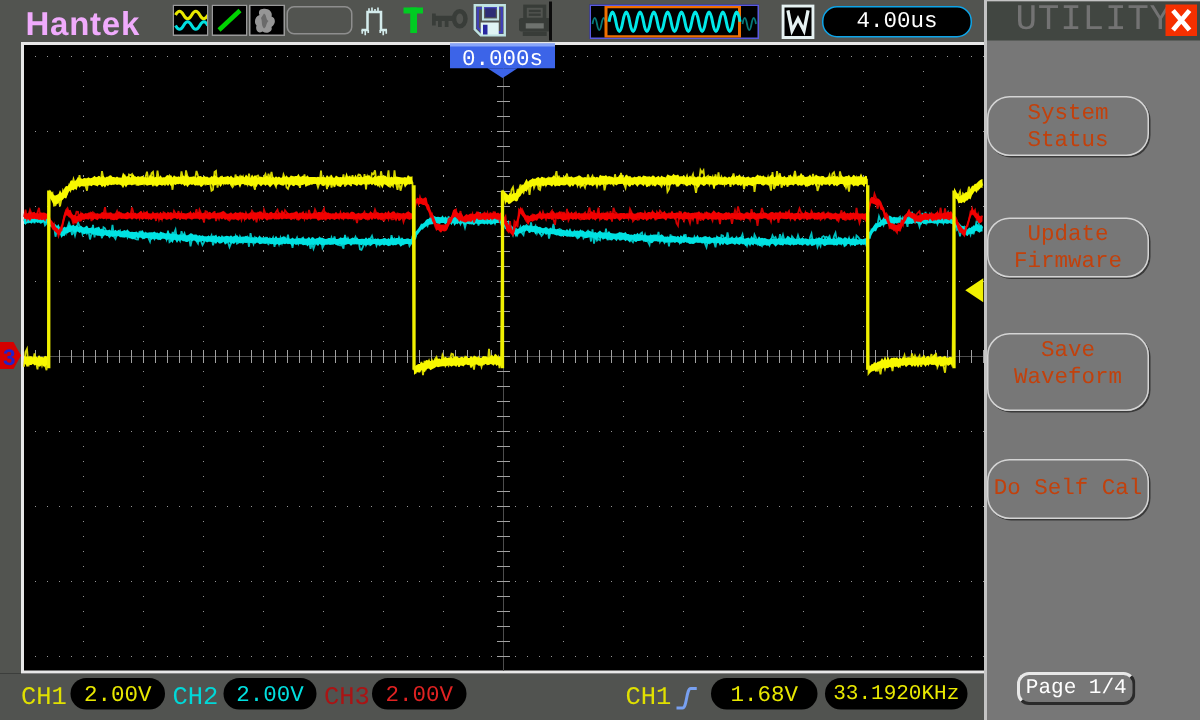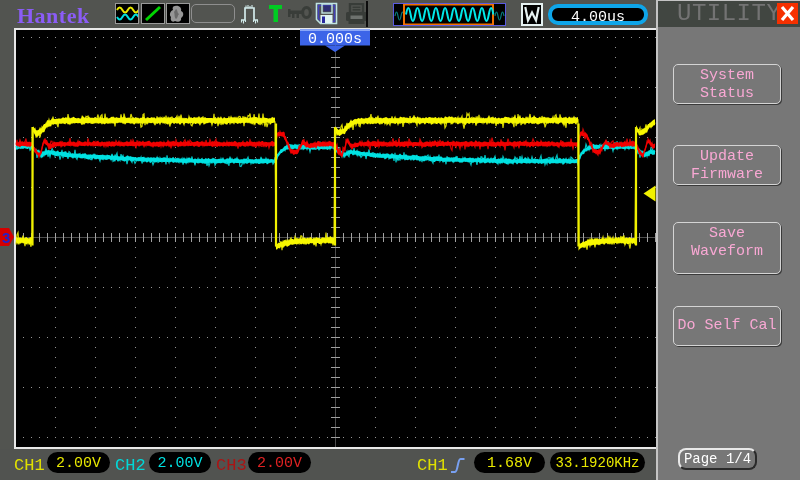--- a/index.html
+++ b/index.html
@@ -1,30 +1,30 @@
 <!DOCTYPE html>
 <html><head><meta charset="utf-8"><style>
 html,body{margin:0;padding:0;background:#000}
 #scr{position:relative;width:800px;height:480px;background:#000;overflow:hidden;font-family:"Liberation Mono",monospace}
 .abs{position:absolute}
 .pill{position:absolute;background:#000;border-radius:11px;height:21px;top:452px;text-align:center;line-height:23px;font-size:15px}
-.btn{position:absolute;left:673px;width:108px;box-sizing:border-box;border:1px solid #d4d4d4;border-radius:5px;box-shadow:1px 1px 0 #3a3a3a;color:#f9a8d4;text-align:center;font-size:15px;line-height:18px}
+.btn{position:absolute;left:658px;width:108px;box-sizing:border-box;border:1px solid #d4d4d4;border-radius:15px;box-shadow:1px 1px 0 #3a3a3a;color:#c2410c;text-align:center;font-size:15px;line-height:18px}
 </style></head><body>
 <div id="scr">
 
  <div class="abs" style="left:0;top:0;width:660px;height:28px;background:#525450"></div>
 
  <div class="abs" style="left:0;top:28px;width:14px;height:421px;background:#525450"></div>
 
  <div class="abs" style="left:0;top:449px;width:660px;height:31px;background:#515350"></div>
 
  <div class="abs" style="left:14px;top:28px;width:642px;height:421px;background:#e8e8e8"></div>
  <div class="abs" style="left:16px;top:30px;width:640px;height:417px;background:#000"></div>
 
- <div class="abs" style="left:17px;top:3px;width:90px;height:22px;font-family:Liberation Serif, serif;font-weight:bold;font-size:22px;color:#8b5cf6;letter-spacing:0.5px">Hantek</div>
+ <div class="abs" style="left:17px;top:3px;width:90px;height:22px;font-family:Liberation Sans, sans-serif;font-weight:bold;font-size:22px;color:#f0abfc;letter-spacing:0.5px">Hantek</div>
 
  <div class="abs" style="left:115px;top:3px;width:24px;height:21px;background:#000;border:1px solid #9a9a9a;box-sizing:border-box"></div>
  <svg class="abs" style="left:116px;top:4px" width="22" height="19">
    <path d="M1,6 q2.7,-5 5.4,0 t5.4,0 t5.4,0 t5.4,0" fill="none" stroke="#e8e800" stroke-width="2"></path>
    <path d="M1,13 q2.7,5 5.4,0 t5.4,0 t5.4,0 t5.4,0" fill="none" stroke="#00e0e0" stroke-width="2"></path>
  </svg>
 
  <div class="abs" style="left:141px;top:3px;width:24px;height:21px;background:#000;border:1px solid #9a9a9a;box-sizing:border-box"></div>
  <svg class="abs" style="left:142px;top:4px" width="22" height="19">
    <line x1="4" y1="16" x2="18" y2="3" stroke="#00d400" stroke-width="3"></line>
@@ -82,21 +82,21 @@
    <path d="M101,12 q1.5,-8 3,0 t3,0 t3,0" fill="none" stroke="#067a7a" stroke-width="1.2"></path>
    <rect x="10" y="0.5" width="89" height="20" fill="#000" stroke="#f07000" stroke-width="2"></rect>
    <path d="M12,10.5 q2.3,-13 4.6,0 t4.6,0 t4.6,0 t4.6,0 t4.6,0 t4.6,0 t4.6,0 t4.6,0 t4.6,0 t4.6,0 t4.6,0 t4.6,0 t4.6,0 t4.6,0 t4.6,0 t4.6,0 t4.6,0 t4.6,0 t4.6,0" fill="none" stroke="#00e8e8" stroke-width="2"></path>
  </svg>
 
  <div class="abs" style="left:521px;top:3px;width:22px;height:23px;background:#000;border:2px solid #e6f2f2;box-sizing:border-box"></div>
  <svg class="abs" style="left:523px;top:5px" width="18" height="19">
    <path d="M2.5,3 L5,15.5 L9,7.5 L13,15.5 L15.5,3" fill="none" stroke="#e6f2f2" stroke-width="2.2" stroke-linecap="square" stroke-linejoin="miter"></path>
  </svg>
 
- <div class="abs" style="left:548px;top:4px;width:100px;height:21px;background:#000;border:4px solid #0ea5e9;border-radius:10px;box-sizing:border-box;color:#fff;font-size:15px;text-align:center;line-height:19px">4.00us</div>
+ <div class="abs" style="left:548px;top:4px;width:100px;height:21px;background:#000;border:1px solid #0ea5e9;border-radius:10px;box-sizing:border-box;color:#fff;font-size:15px;text-align:center;line-height:19px">4.00us</div>
 
  <div class="abs" style="left:656px;top:0;width:144px;height:480px;background:#777777"></div>
  <div class="abs" style="left:656px;top:0;width:2px;height:480px;background:#c4c4c4"></div>
  <div class="abs" style="left:658px;top:0;width:142px;height:1px;background:#c4c4c4"></div>
  <div class="abs" style="left:658px;top:1px;width:142px;height:26px;background:#414641"></div>
  <div class="abs" style="left:677px;top:4px;width:100px;height:20px;color:#737373;font-size:24px;letter-spacing:0.5px;line-height:19px">UTILITY</div>
  <div class="abs" style="left:777px;top:3px;width:21px;height:21px;background:#f53000"></div>
  <svg class="abs" style="left:777px;top:3px" width="21" height="21">
    <path d="M5,4 L16,17 M16,4 L5,17" stroke="#fff" stroke-width="3.2"></path>
  </svg>

